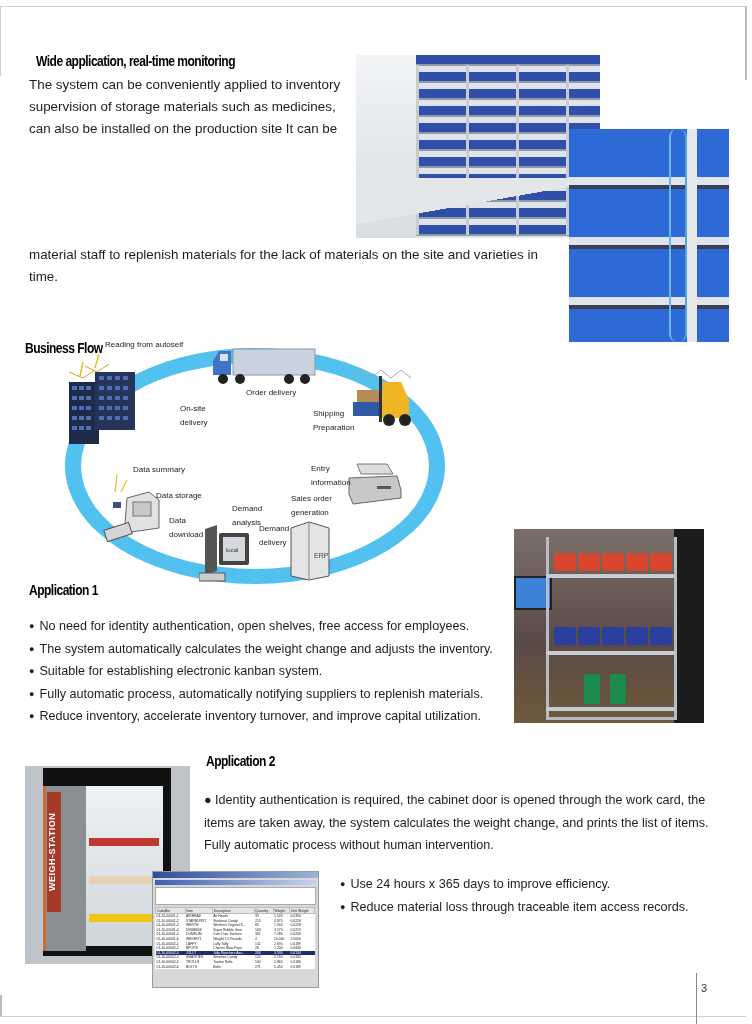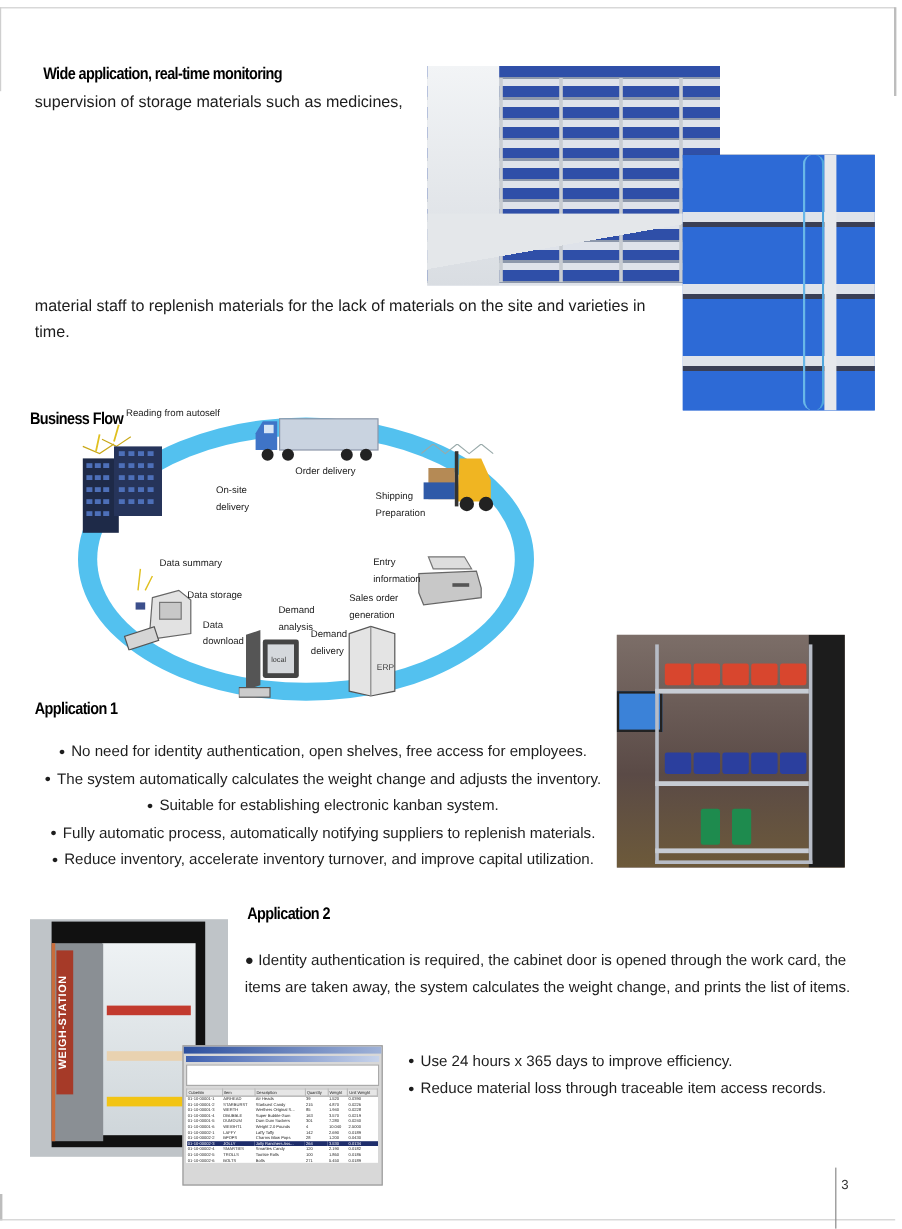--- a/index.html
+++ b/index.html
@@ -78,21 +78,23 @@
 <div class="abs frame-top"></div>
 <div class="abs frame-left-top"></div>
 <div class="abs frame-right"></div>
 <div class="abs frame-left-bottom"></div>
 <div class="abs frame-bottom"></div>
 <div class="abs page-div"></div>
 <div class="abs page-num">3</div>
 
 <div class="abs heading" style="left:36px;top:53px;">Wide application, real-time monitoring</div>
 <div class="abs para" style="left:29px;top:74px;width:330px;">
+  <div>The system can be conveniently applied to inventory</div>
   <div>supervision of storage materials such as medicines,</div>
+  <div>can also be installed on the production site It can be</div>
 </div>
 <div class="abs para" style="left:29px;top:244px;width:540px;">
   <div>material staff to replenish materials for the lack of materials on the site and varieties in</div>
   <div>time.</div>
 </div>
 
 <div class="abs photo shelf-photo">
   <div class="wall"></div>
   <div class="col" style="left:60px"></div>
   <div class="col" style="left:110px"></div>
@@ -252,21 +254,21 @@
     </div>
   <div class="lbl" style="left:144px;top:174px">
       <div>Data</div>
       <div>download</div>
     </div>
   <div class="lbl" style="left:131px;top:149px">Data storage</div>
   <div class="lbl" style="left:108px;top:123px">Data summary</div>
 </div>
 
 <div class="abs heading" style="left:29px;top:582px;">Application 1</div>
-<div class="abs bullets" style="left:29px;top:616px;width:480px;text-align:center;">
+<div class="abs bullets" style="left:29px;top:616px;width:480px;">
   <div>No need for identity authentication, open shelves, free access for employees.</div>
   <div>The system automatically calculates the weight change and adjusts the inventory.</div>
   <div>Suitable for establishing electronic kanban system.</div>
   <div>Fully automatic process, automatically notifying suppliers to replenish materials.</div>
   <div>Reduce inventory, accelerate inventory turnover, and improve capital utilization.</div>
 </div>
 
 <div class="abs photo rack-photo">
   <div class="bg"></div>
   <div class="monitor"></div>
@@ -286,20 +288,21 @@
   <div class="bin" style="left:112px;top:98px;width:22px;background:#2b3f9e"></div>
   <div class="bin" style="left:136px;top:98px;width:22px;background:#2b3f9e"></div>
   <div class="bin" style="left:70px;top:145px;width:16px;height:30px;background:#1e8b4e"></div>
   <div class="bin" style="left:96px;top:145px;width:16px;height:30px;background:#1e8b4e"></div>
 </div>
 
 <div class="abs heading" style="left:206px;top:753px;">Application 2</div>
 <div class="abs" style="left:204px;top:789px;width:520px;font-size:12.6px;line-height:22.5px;color:#1d1d1d;">
   <div>● Identity authentication is required, the cabinet door is opened through the work card, the</div>
   <div>items are taken away, the system calculates the weight change, and prints the list of items.</div>
+  <div>Fully automatic process without human intervention.</div>
 </div>
 <div class="abs bullets" style="left:340px;top:873px;width:380px;line-height:22px;">
   <div>Use 24 hours x 365 days to improve efficiency.</div>
   <div>Reduce material loss through traceable item access records.</div>
 </div>
 
 <div class="abs photo cabinet-photo">
   <div class="body"></div>
   <div class="glass"></div>
   <div class="tray" style="top:72px;background:#c23a2e"></div>

